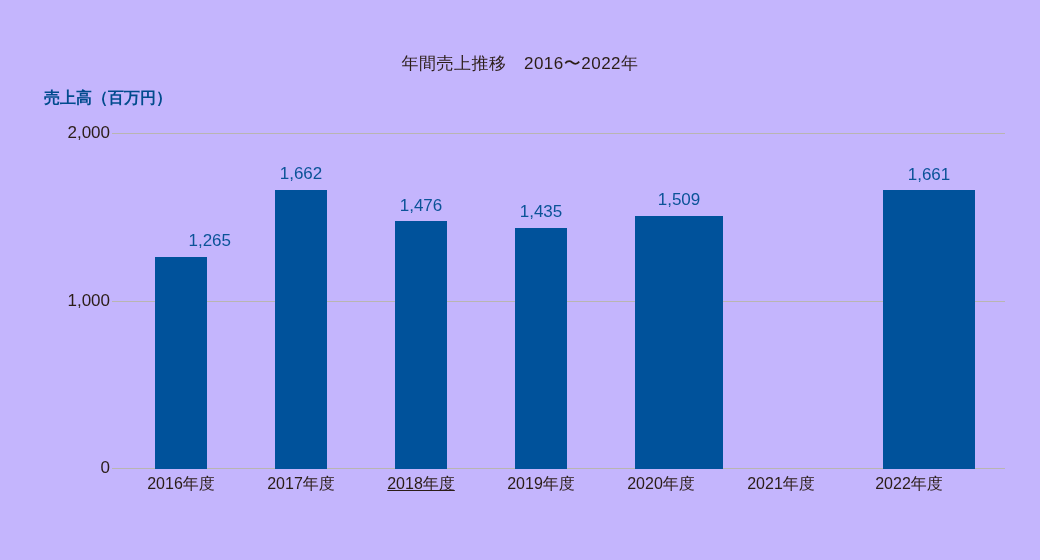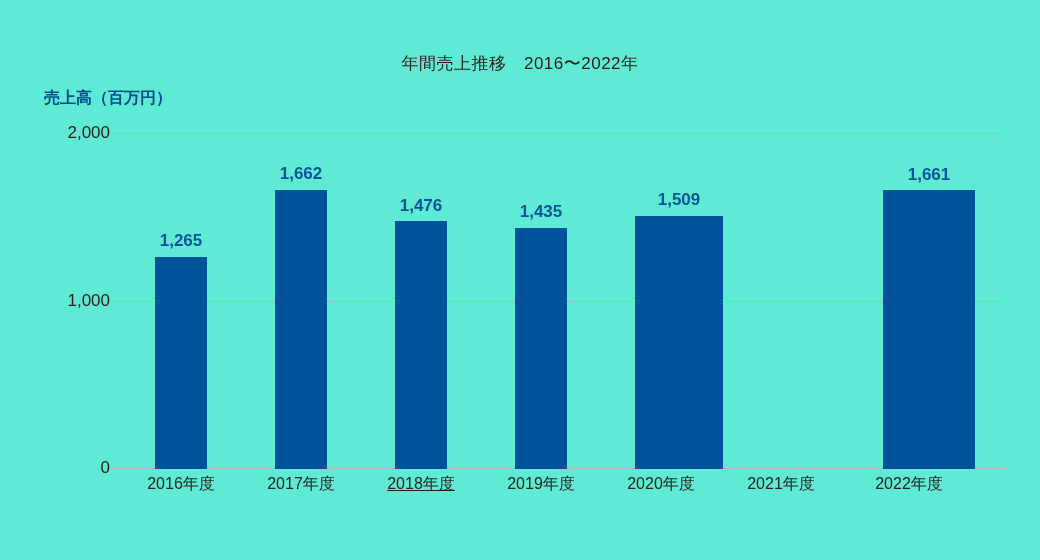--- a/index.html
+++ b/index.html
@@ -10,21 +10,21 @@
   body {
     width: 1040px;
     height: 560px;
     overflow: hidden;
     font-family: "Liberation Sans", "DejaVu Sans", sans-serif;
   }
   #chart-root {
     position: relative;
     width: 1040px;
     height: 560px;
-    background: #5eead4;
+    background: #c4b5fd;
   }
 
   
   .chart-title {
     position: absolute;
     left: 0;
     top: 52px;
     width: 1040px;
     text-align: center;
     font-size: 17px;
@@ -95,21 +95,21 @@
     left: 0;
     width: 100%;
     background: #00529B;
   }
   .bar-value {
     position: absolute;
     left: -24px;
     width: calc(100% + 48px);
     text-align: center;
     font-size: 17px;
-    font-weight: 700;
+    font-weight: 400;
     color: #0b5398;
     white-space: nowrap;
   }
 
   
   .x-labels {
     position: absolute;
     left: 112px;
     top: 474px;
     width: 893px;
@@ -136,21 +136,21 @@
   <div class="plot-area">
 
     <div class="gridline" style="top:0px;"></div>
     <div class="gridline" style="top:168px;"></div>
     <div class="gridline baseline" style="top:335px;"></div>
 
     <div class="bars-layer">
 
       <div class="bar-group" style="left:43px; width:52px;">
         <div class="bar" style="height:212.5px;"></div>
-        <div class="bar-value" style="bottom:218px;">1,265</div>
+        <div class="bar-value" style="bottom:218px;text-align:right;">1,265</div>
       </div>
 
       <div class="bar-group" style="left:163px; width:52px;">
         <div class="bar" style="height:279.2px;"></div>
         <div class="bar-value" style="bottom:284.7px;">1,662</div>
       </div>
 
       <div class="bar-group" style="left:283px; width:52px;">
         <div class="bar" style="height:247.9px;"></div>
         <div class="bar-value" style="bottom:253.4px;">1,476</div>

